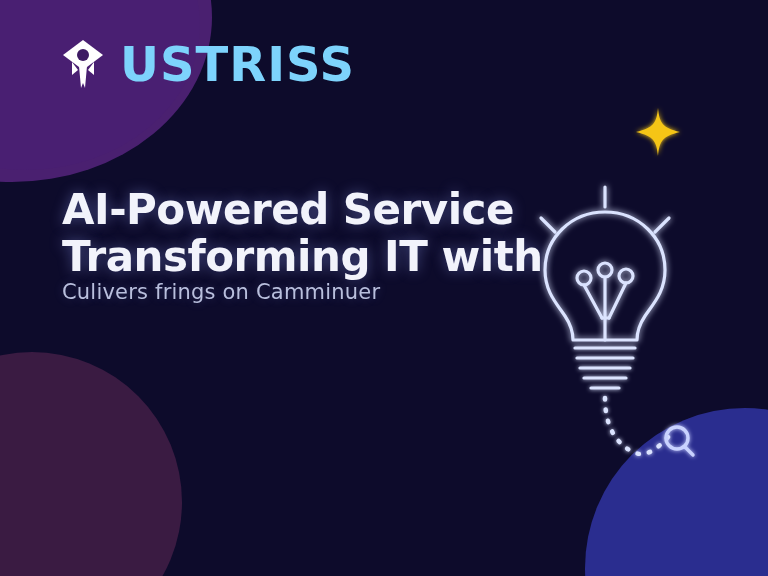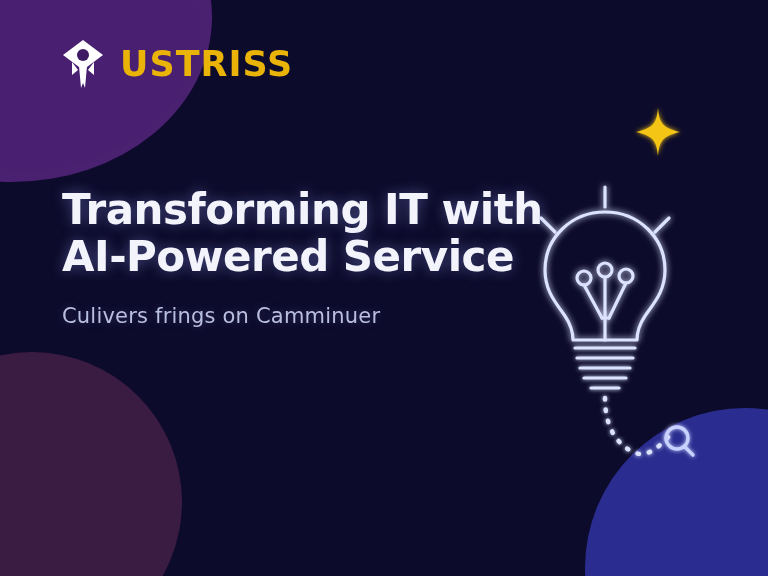--- a/index.html
+++ b/index.html
@@ -55,22 +55,22 @@
     position: absolute;
     left: 58px;
     top: 36px;
     display: flex;
     align-items: center;
     gap: 12px;
     height: 56px;
   }
   .logo-mark { width: 50px; height: 52px; display: block; }
   .logo-word {
-    color: #eab308;
-    font-size: 35px;
+    color: #7dd3fc;
+    font-size: 48px;
     font-weight: 700;
     letter-spacing: 1px;
     line-height: 1;
     white-space: nowrap;
     font-family: "DejaVu Sans", sans-serif;
   }
 
   
   .text-block {
     position: absolute;
@@ -82,21 +82,21 @@
     color: #f2f3fb;
     font-size: 42px;
     font-weight: 700;
     line-height: 47px;
     letter-spacing: -0.5px;
     white-space: nowrap;
     text-shadow: 0 0 14px rgba(150,165,255,0.40);
     font-family: "DejaVu Sans", sans-serif;
   }
   .subtitle {
-    margin-top: 24px;
+    margin-top: 0;
     color: #b9bfdd;
     font-size: 21px;
     font-weight: 400;
     letter-spacing: 0.2px;
     white-space: nowrap;
     text-shadow: 0 0 10px rgba(130,145,230,0.30);
     font-family: "DejaVu Sans", sans-serif;
   }
 
   
@@ -134,22 +134,22 @@
         <circle cx="25" cy="17" r="6" fill="#3d1a63"></circle>
         <path d="M14 24 L14 37 L20 32 Z" fill="#ffffff"></path>
         <path d="M36 24 L36 37 L30 32 Z" fill="#ffffff"></path>
         <path d="M21 28 L29 28 L27 50 L25 45 L23 50 Z" fill="#ffffff"></path>
       </svg>
     </span>
     <span class="logo-word">USTRISS</span>
   </div>
 
   <div class="text-block">
+    <div class="headline-line">AI-Powered Service</div>
     <div class="headline-line">Transforming IT with</div>
-    <div class="headline-line">AI-Powered Service</div>
     <div class="subtitle">Culivers frings on Camminuer</div>
   </div>
 
   <div class="sparkle">
     <svg width="56" height="56" viewBox="0 0 56 56" xmlns="http://www.w3.org/2000/svg">
       <defs>
         <filter id="starGlow" x="-60%" y="-60%" width="220%" height="220%">
           <feGaussianBlur stdDeviation="2.4" result="b"></feGaussianBlur>
           <feMerge>
               <feMergeNode in="b"></feMergeNode>

